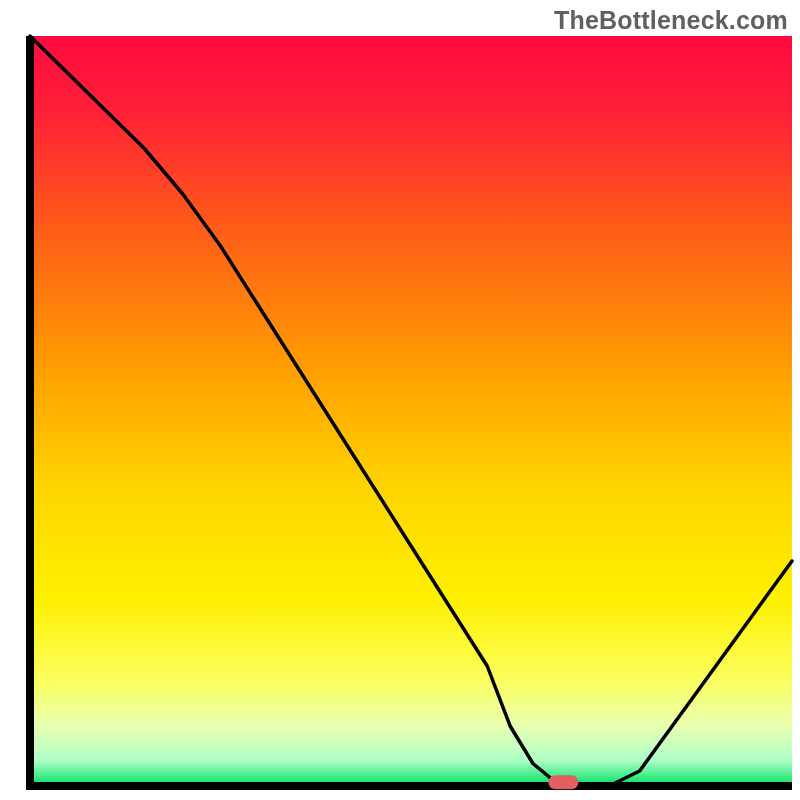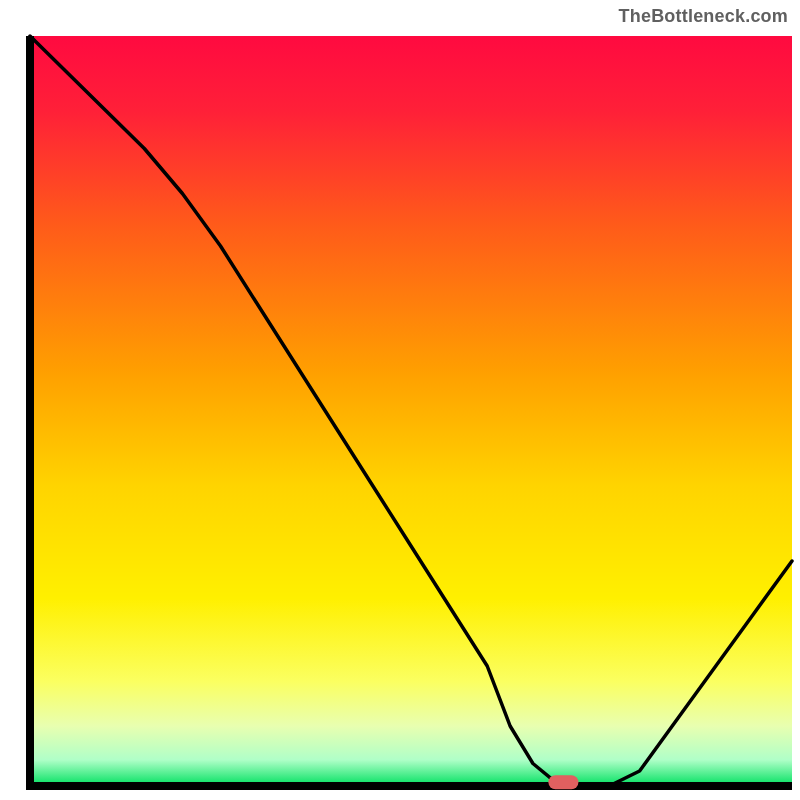--- a/index.html
+++ b/index.html
@@ -12,21 +12,21 @@
   }
   .wrap {
     position: relative;
     width: 800px;
     height: 800px;
   }
   .watermark {
     position: absolute;
     top: 6px;
     right: 12px;
-    font-size: 18px;
+    font-size: 25px;
     font-weight: 600;
     color: #606060;
     letter-spacing: 0.2px;
     font-family: Arial, Helvetica, sans-serif;
   }
   svg {
     display: block;
   }
 </style>
 </head>

